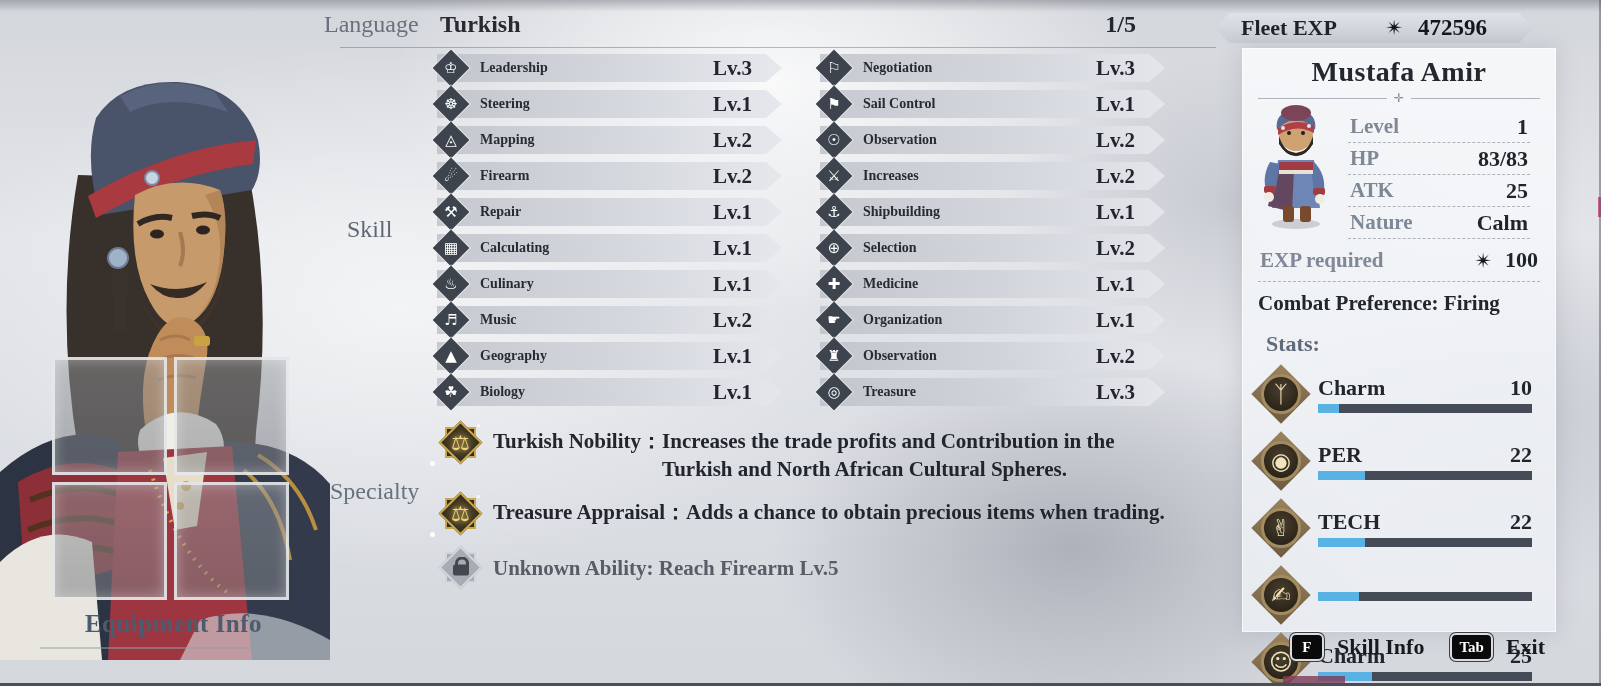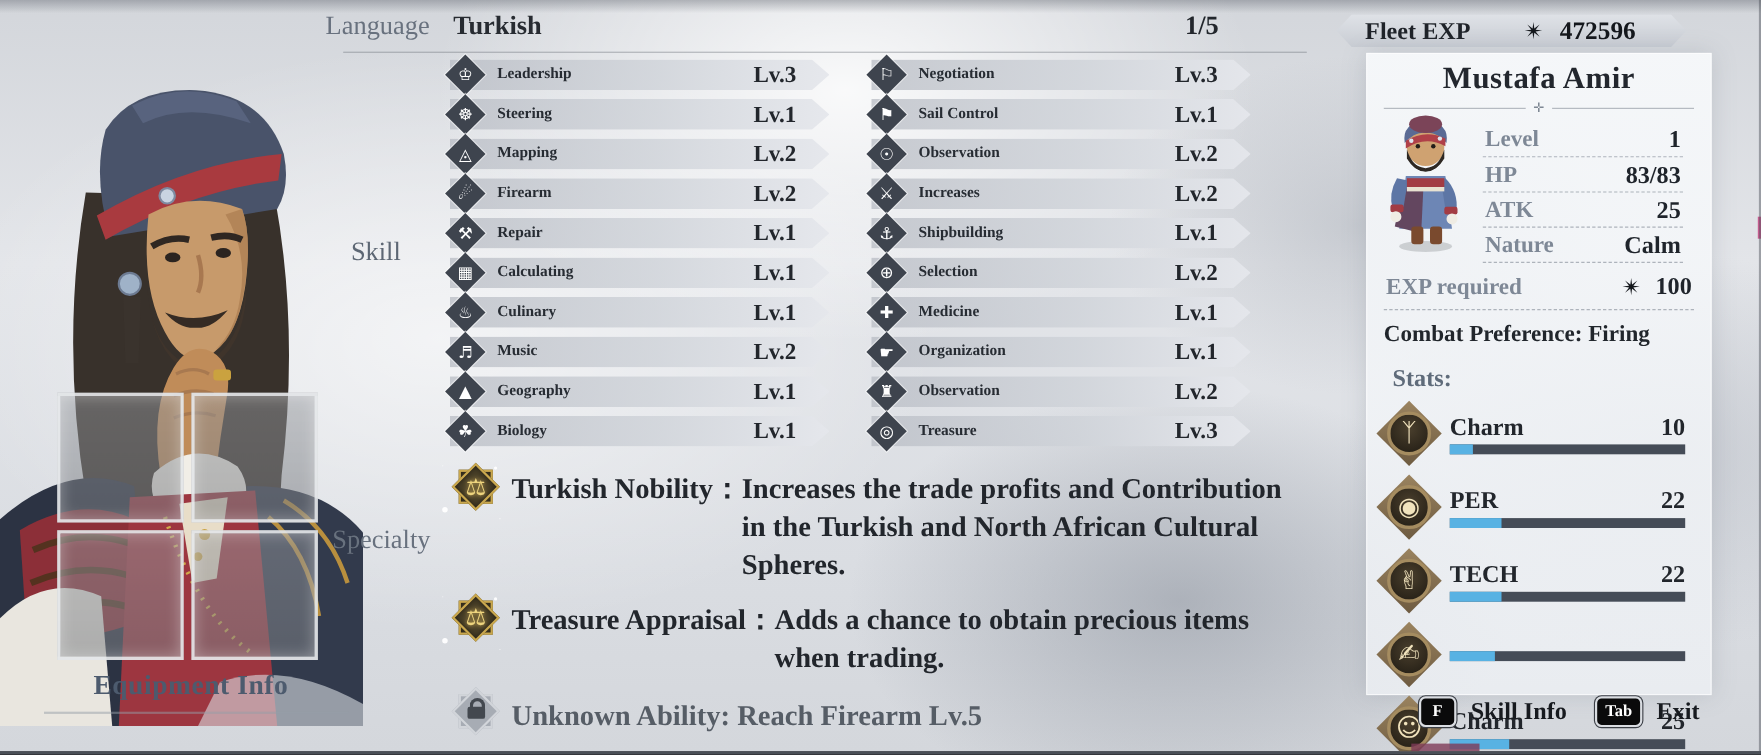--- a/index.html
+++ b/index.html
@@ -27,21 +27,21 @@
   
   .equipment{position:absolute;left:52px;top:357px;width:243px;}
   .eq-grid{display:grid;grid-template-columns:115px 115px;grid-template-rows:118px 118px;gap:7px;}
   .eq-slot{background:linear-gradient(180deg,rgba(148,151,156,0.5),rgba(122,125,130,0.55));
     border:3px solid rgba(236,238,241,0.85);box-sizing:border-box;
     box-shadow:inset 0 0 14px rgba(255,255,255,0.35);}
   .eq-label{margin-top:10px;text-align:center;font-size:25px;font-weight:600;color:#4d5b6e;letter-spacing:.5px;}
   .eq-underline{margin-top:9px;margin-left:-12px;width:277px;height:2px;background:rgba(150,157,167,0.5);}
 
   
-  .mid{position:absolute;left:284px;top:0;width:906px;height:574px;}
+  .mid{position:absolute;left:312px;top:0;width:906px;height:574px;}
   .mid-header{position:relative;height:48px;}
   .lang-label{position:absolute;left:12px;top:11px;font-size:24px;color:#68717e;}
   .lang-value{position:absolute;left:128px;top:11px;font-size:24px;font-weight:600;color:#272b31;}
   .page-indicator{position:absolute;right:82px;top:11px;font-size:24px;font-weight:600;color:#22262c;}
   .mid-underline{position:absolute;left:28px;right:2px;bottom:0;height:1px;background:rgba(100,106,115,0.45);}
   .skill-section-label{position:absolute;left:35px;top:216px;font-size:24px;color:#5d6774;}
   .specialty-section-label{position:absolute;left:18px;top:478px;font-size:24px;color:#68717e;}
 
   .skill-cols{position:absolute;left:125px;top:54px;display:flex;gap:38px;}
   .skill-col{display:flex;flex-direction:column;gap:8px;width:345px;}
@@ -64,21 +64,21 @@
   .o2{transform:rotate(45deg);}
   .ability-glyph{position:absolute;inset:0;display:flex;align-items:center;justify-content:center;
     color:#eed47e;font-family:"DejaVu Sans",sans-serif;font-size:21px;text-shadow:0 0 5px rgba(255,215,110,0.9);}
   .ability-icon::after{content:"";position:absolute;left:-7px;bottom:0;width:5px;height:5px;border-radius:50%;
     background:rgba(255,255,255,0.95);box-shadow:46px -38px 0 -1px rgba(255,255,255,0.9),50px 8px 0 -2px rgba(255,255,255,0.8),-2px -40px 0 -2px rgba(255,255,255,0.7);}
   .locked .octo{background:#a7acb4;border-color:#d2d5da;box-shadow:none;}
   .locked .ability-icon::after{display:none;}
   .lock{display:none;position:absolute;left:50%;top:55%;transform:translate(-50%,-50%);width:16px;height:11px;background:#43484f;border-radius:2px;}
   .lock::before{content:"";position:absolute;left:2px;top:-8px;width:8px;height:8px;border:3px solid #43484f;border-bottom:none;border-radius:7px 7px 0 0;}
   .locked .lock{display:block;}
-  .ability-text{display:flex;align-items:flex-start;padding-top:9px;font-size:26px;font-weight:bold;color:#22262c;line-height:1.32;}
+  .ability-text{display:flex;align-items:flex-start;padding-top:9px;font-size:21px;font-weight:bold;color:#22262c;line-height:1.32;}
   .ability-title{white-space:nowrap;}
   .ability-desc{max-width:492px;}
   .locked .ability-text{color:#565d66;padding-top:11px;}
 
   
   .fleet-bar{position:absolute;left:1215px;top:13px;width:318px;height:30px;box-sizing:border-box;
     display:flex;align-items:center;padding:0 46px 0 26px;
     background:linear-gradient(180deg,#dfe2e7,#c8ccd3);
     clip-path:polygon(14px 0,calc(100% - 14px) 0,100% 50%,calc(100% - 14px) 100%,14px 100%,0 50%);}
   .fleet-label{font-size:22px;font-weight:bold;color:#1f2329;}

